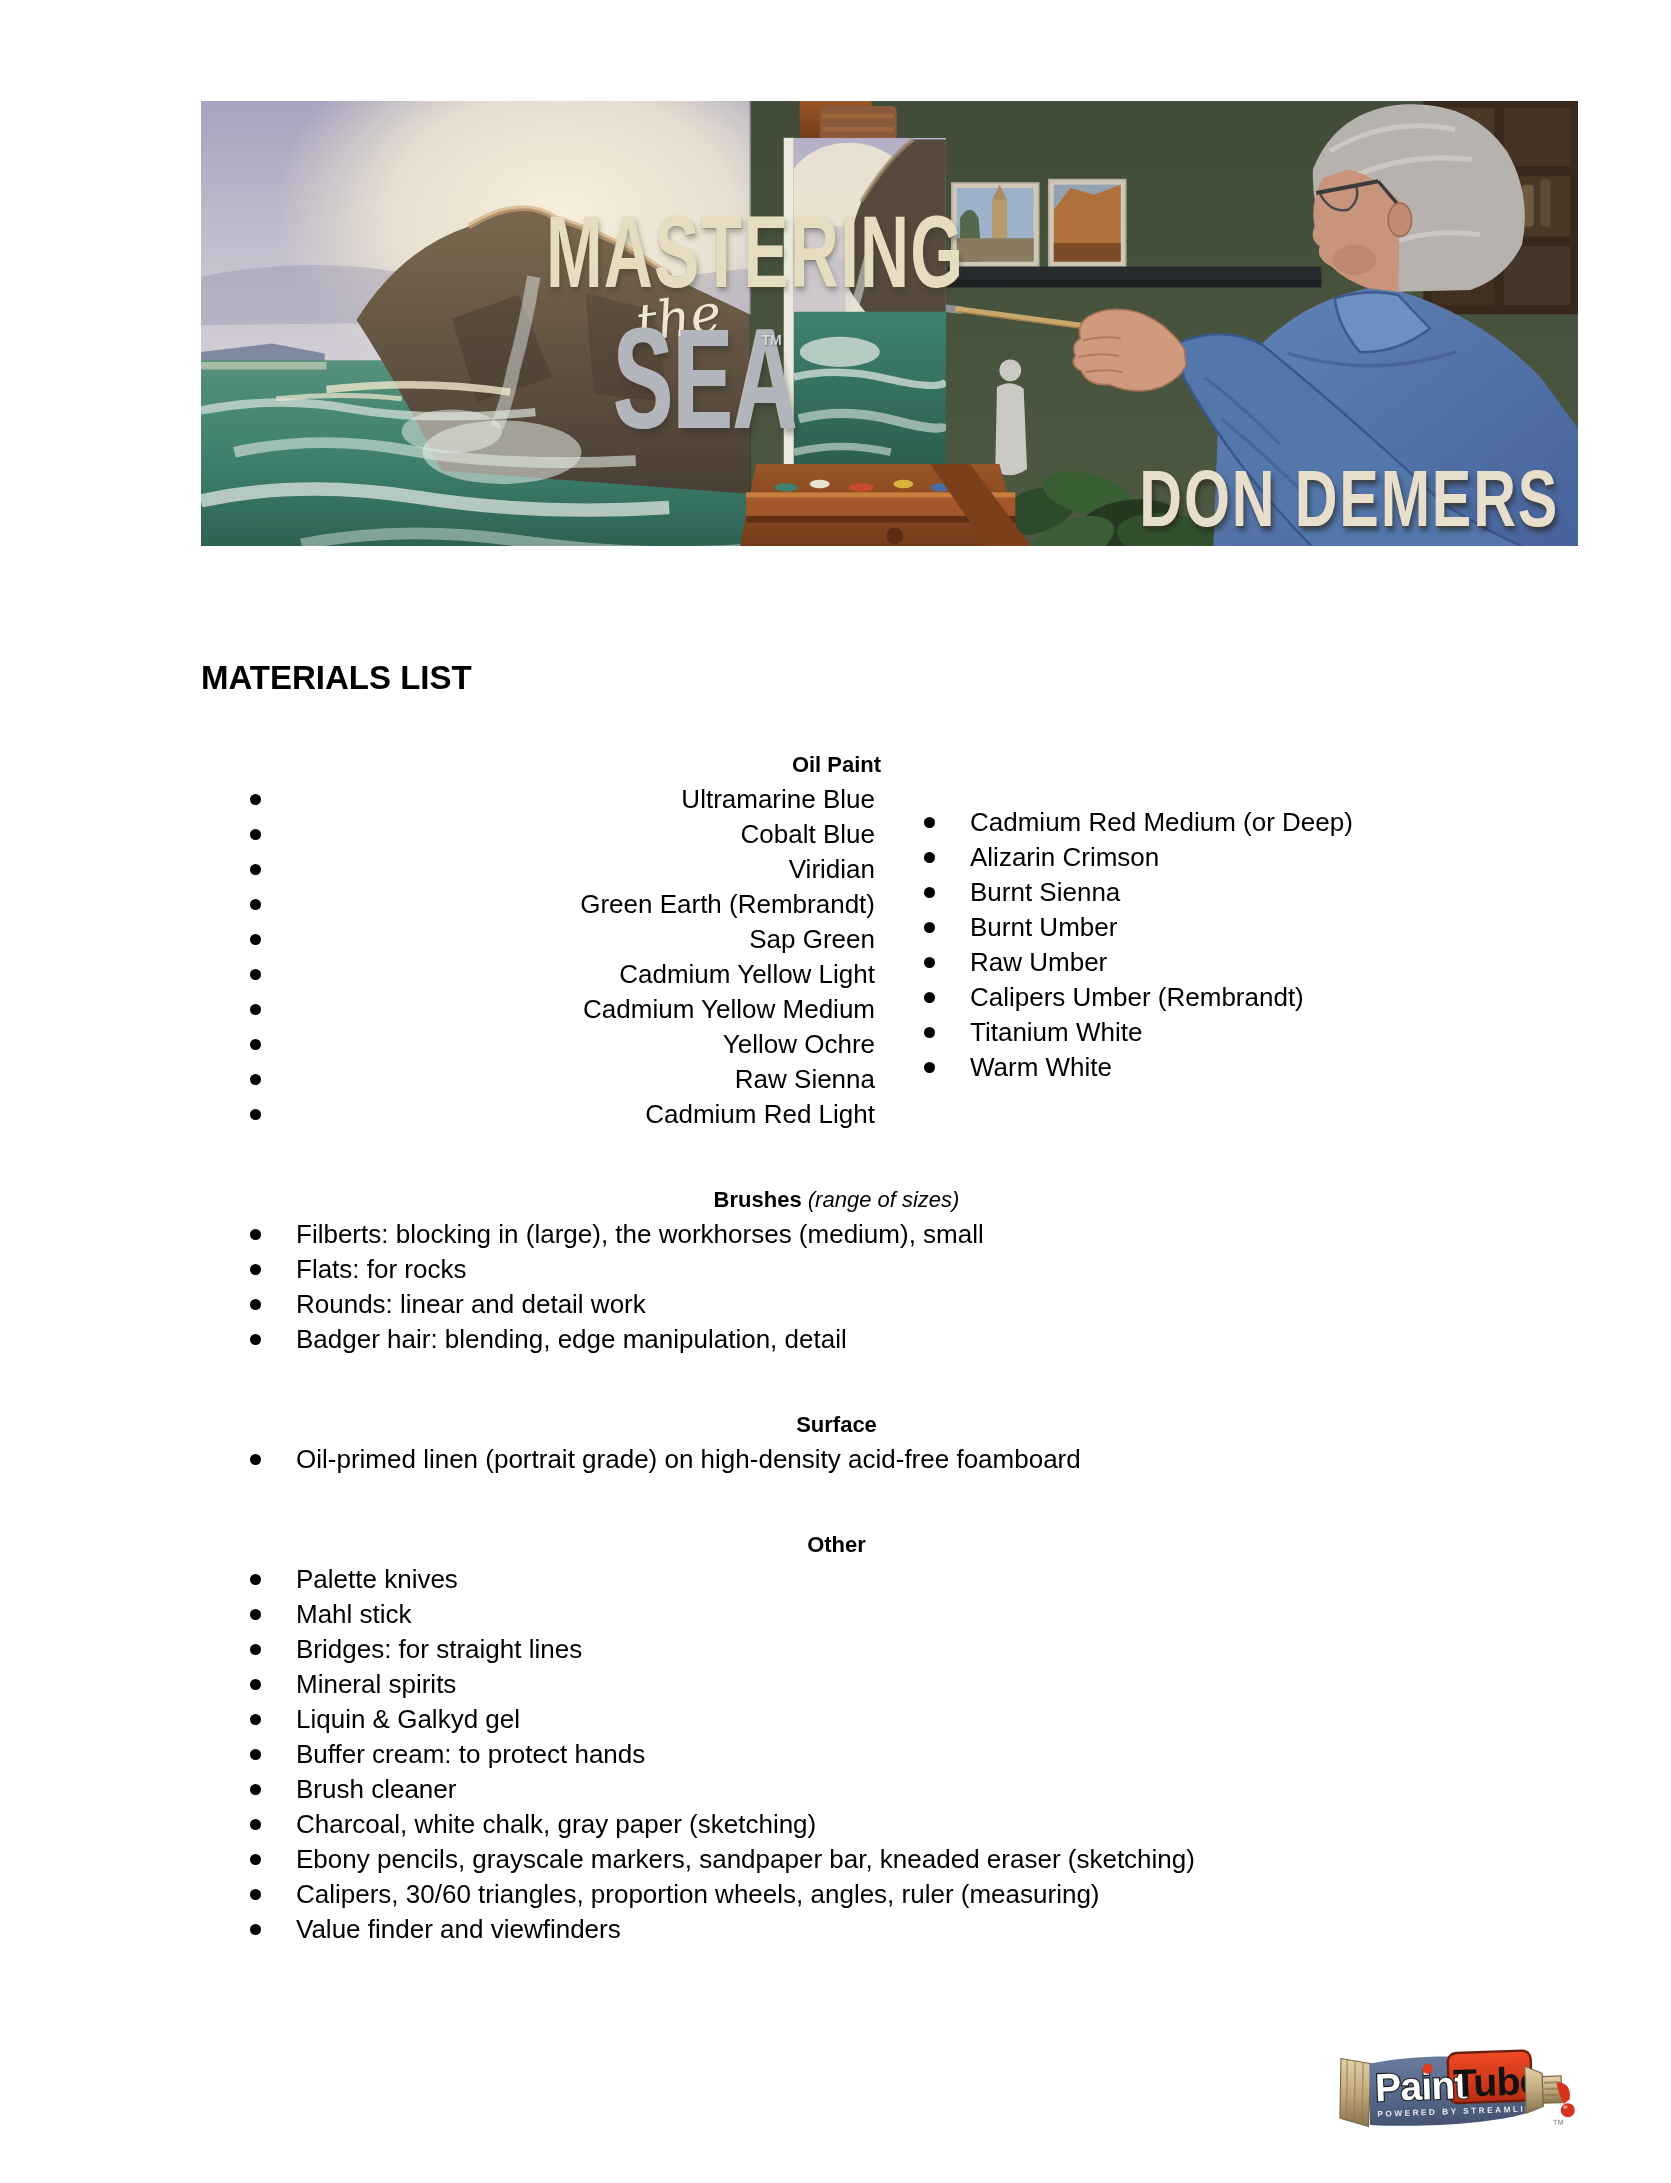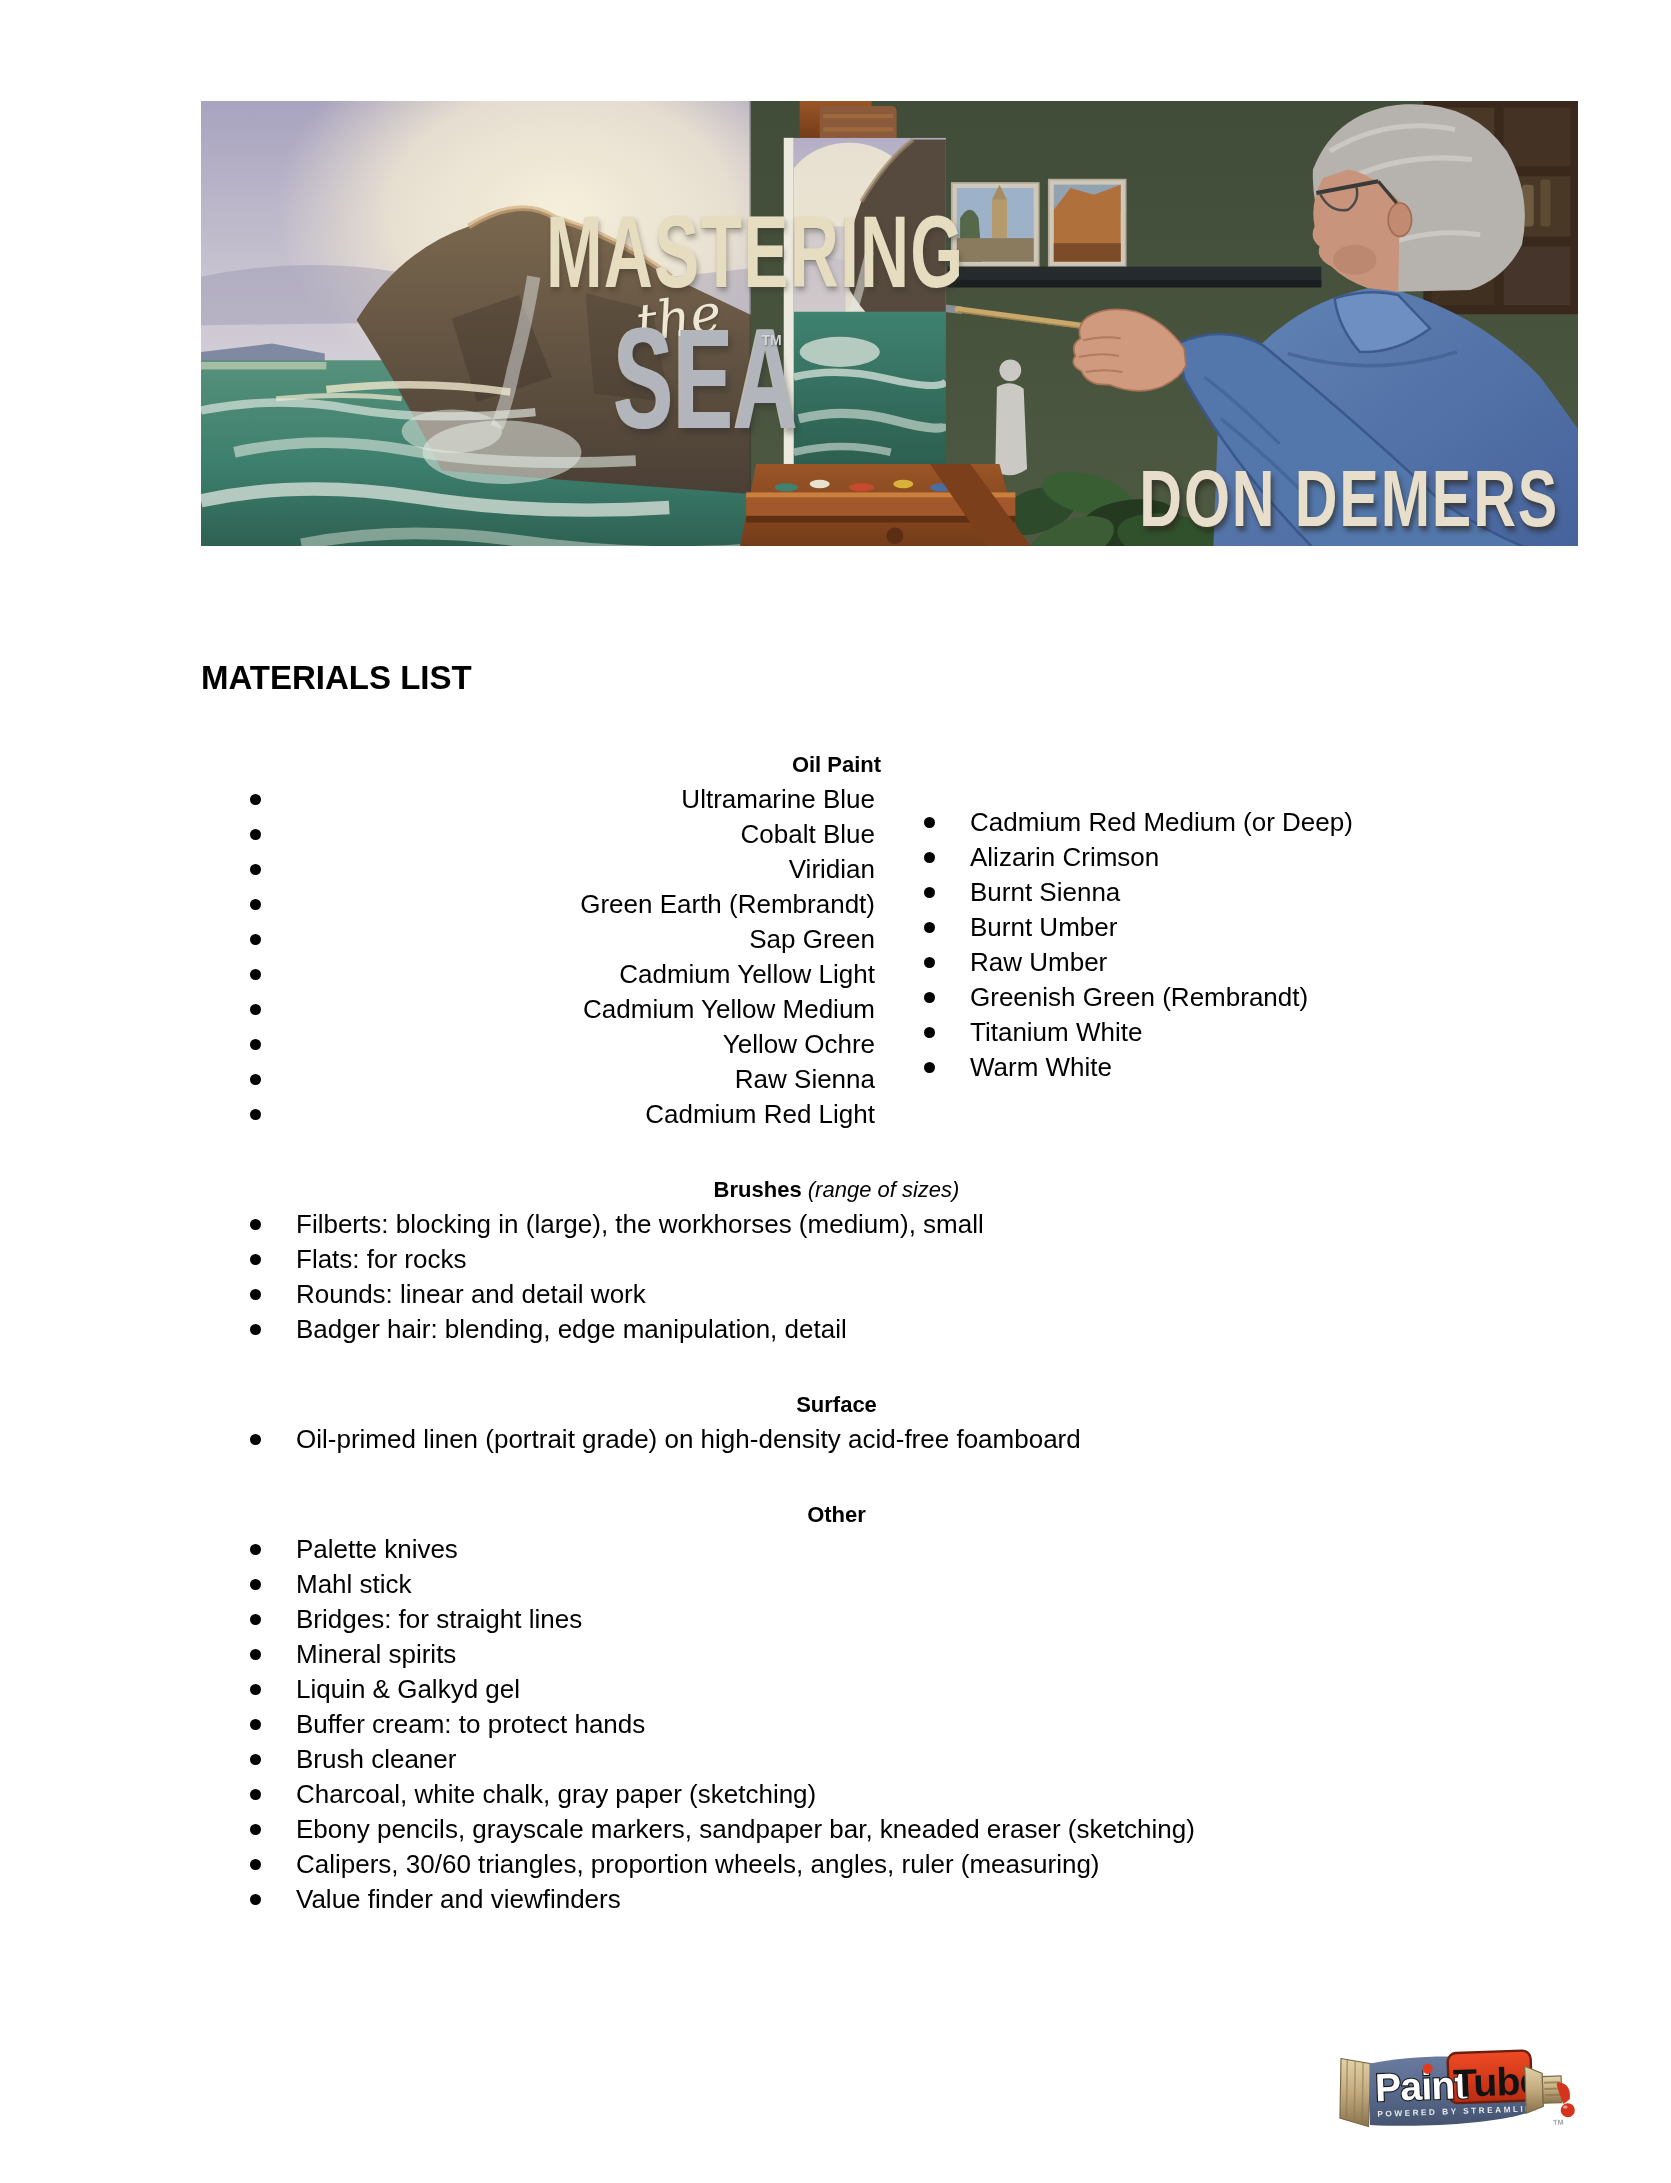--- a/index.html
+++ b/index.html
@@ -23,21 +23,21 @@
   .t-sea-tm{left:558px;top:232px;width:25px;font-size:14px;font-weight:700;color:#d4d7db;
      text-shadow:0.8px 0.8px 1.7px rgba(40,40,40,.5);}
   .t-don{left:884px;top:358px;width:418px;font-size:80px;color:#e7decb;
      transform:scale(.74,1.0);transform-origin:center top;letter-spacing:2.5px;
      text-shadow:0 1.7px 0 rgba(70,60,45,.4),3.3px 5px 6.7px rgba(35,32,25,.55);}
 
   
   .doc-title{position:absolute;left:201px;top:643px;font-size:33px;font-weight:700;line-height:38px;margin-top:16px;}
   .content{position:absolute;left:201px;top:747px;width:1271px;font-size:26px;line-height:35px;}
   h2{font-size:22px;font-weight:700;line-height:35px;margin:0;text-align:center;}
-  h2.gap{margin-top:40px;}
+  h2.gap{margin-top:50px;}
   h2 .suffix{font-weight:400;font-style:italic;}
   ul{list-style:none;margin:0;padding:0;}
   li{position:relative;padding-left:95px;line-height:35px;}
   li::before{content:"";position:absolute;left:49px;top:11.7px;width:11px;height:11px;border-radius:50%;background:#000;}
   .cols{display:flex;}
   .cols ul.col-left{width:674px;flex:none;text-align:right;}
   .cols ul.col-right{flex:1;margin-top:23px;}
 
   
   .logo{position:absolute;left:1327px;top:2042px;width:259px;height:94px;}
@@ -247,21 +247,21 @@
           <li>Yellow Ochre</li>
           <li>Raw Sienna</li>
           <li>Cadmium Red Light</li>
         </ul>
         <ul class="col-right">
           <li>Cadmium Red Medium (or Deep)</li>
           <li>Alizarin Crimson</li>
           <li>Burnt Sienna</li>
           <li>Burnt Umber</li>
           <li>Raw Umber</li>
-          <li>Greenish Green (Rembrandt)</li>
+          <li>Calipers Umber (Rembrandt)</li>
           <li>Titanium White</li>
           <li>Warm White</li>
         </ul>
       </div>
     </section>
 
     <section>
       <h2 class="gap"><span>Brushes</span><span class="suffix"> (range of sizes)</span></h2>
       <ul>
         <li>Filberts: blocking in (large), the workhorses (medium), small</li>

